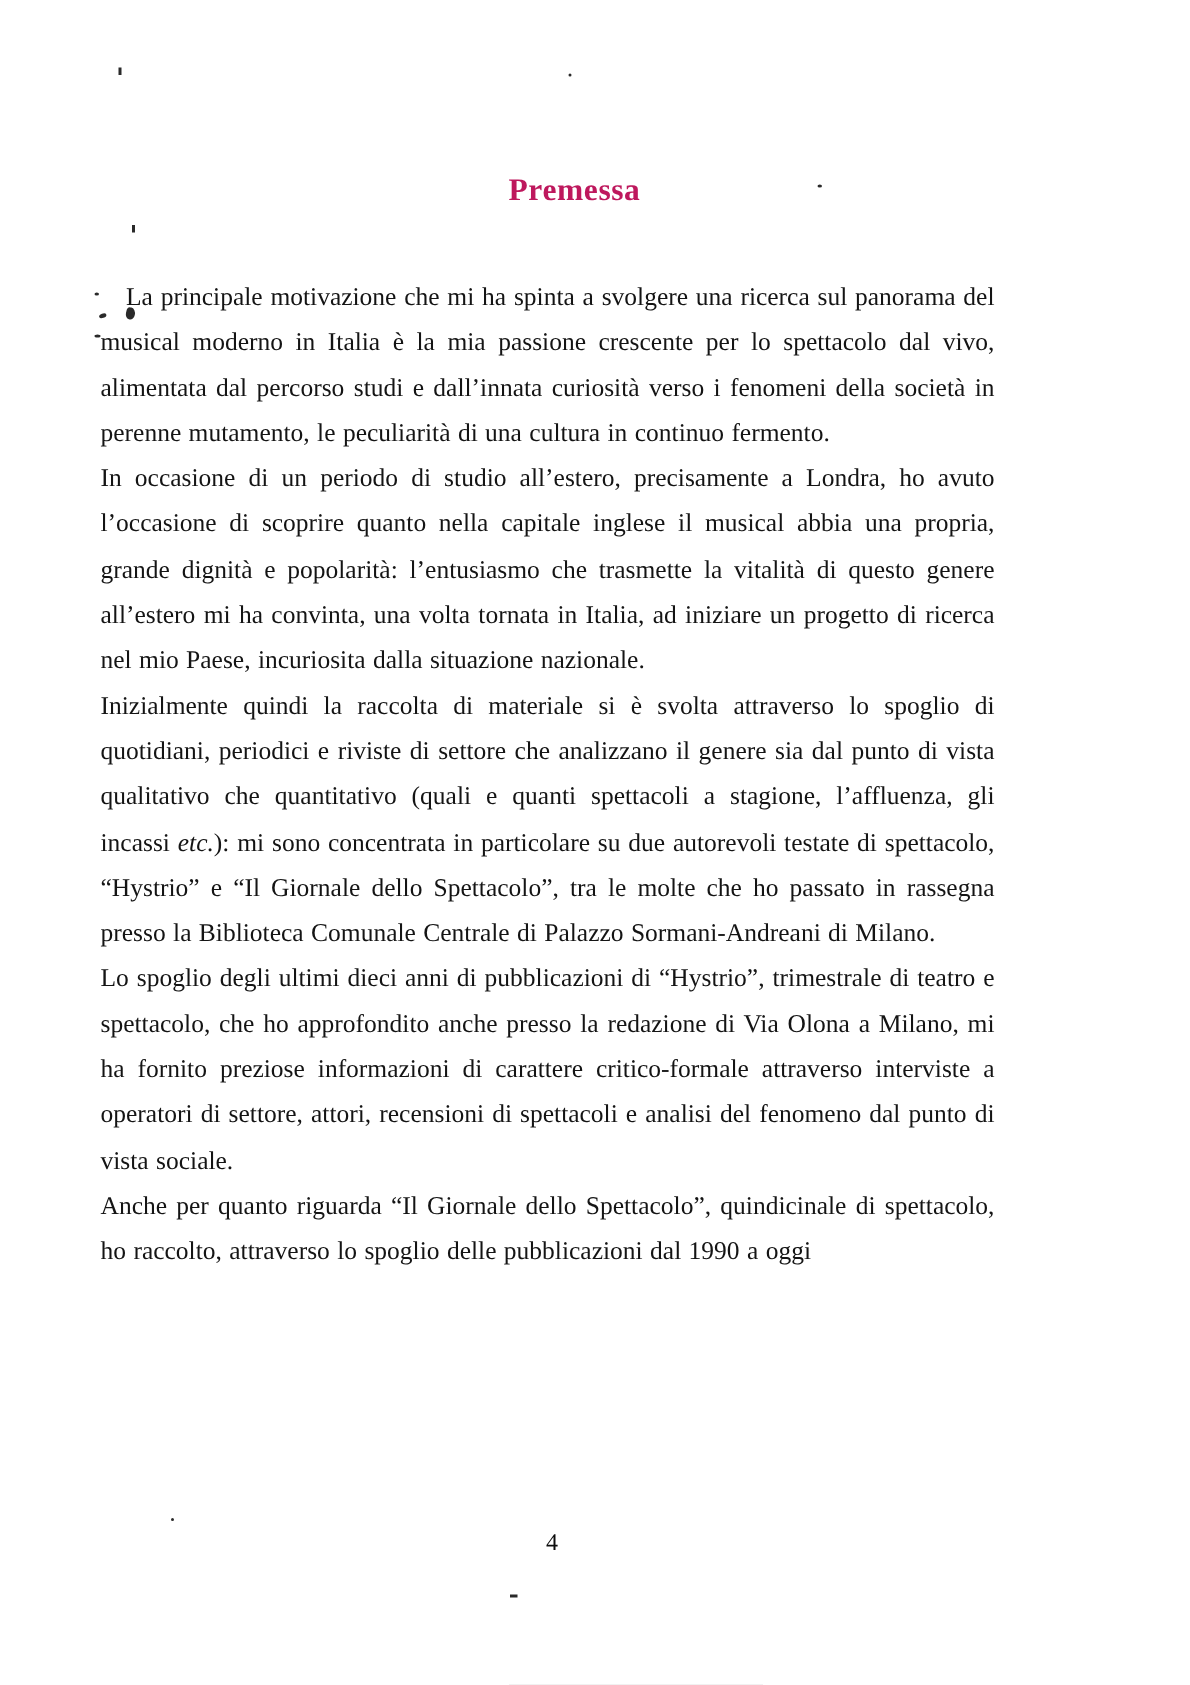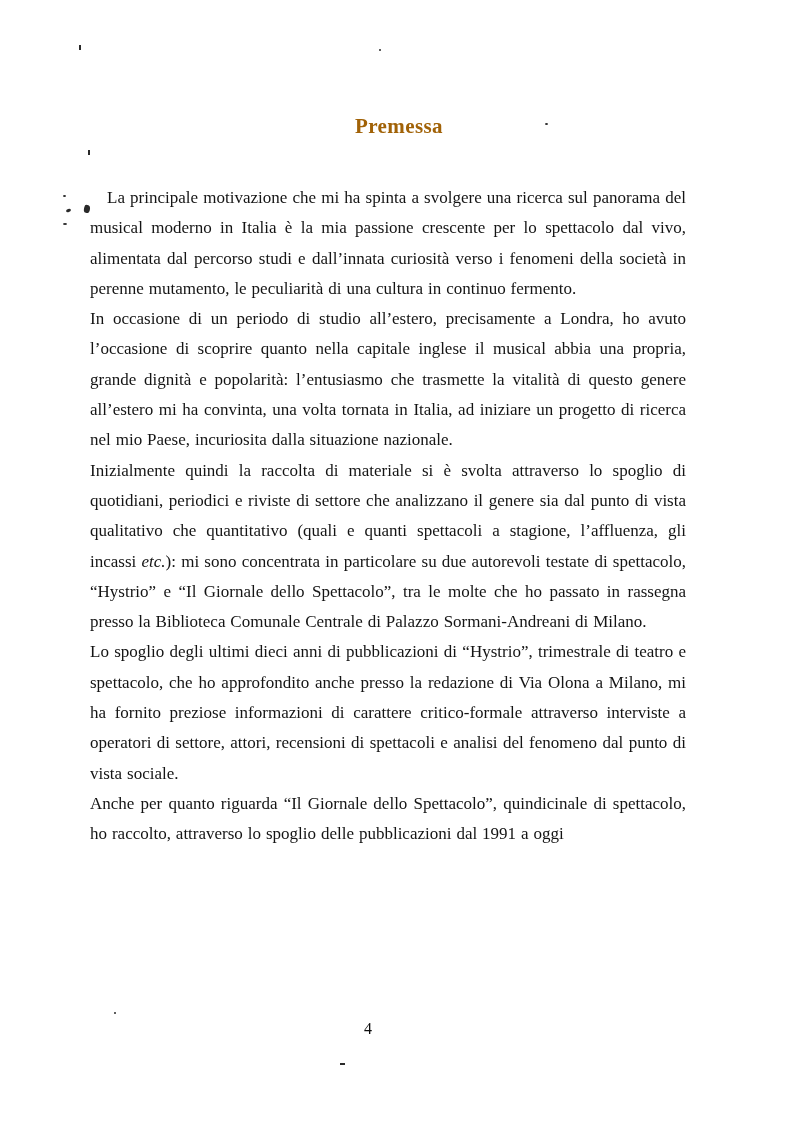--- a/index.html
+++ b/index.html
@@ -9,33 +9,33 @@
     height: 1123px;
     margin: 0 auto;
     background: #ffffff;
     font-family: "Liberation Serif", serif;
     color: #141414;
     overflow: hidden;
   }
   .title {
     position: absolute;
     top: 114px;
-    left: 101px;
+    left: 85px;
     width: 596px;
     margin: 0;
     text-align: center;
     font-size: 21px;
     font-weight: bold;
     letter-spacing: 0.4px;
-    color: #a16207;
+    color: #be185d;
   }
   .body-text {
     position: absolute;
     top: 183px;
-    left: 90px;
+    left: 67px;
     width: 596px;
     font-size: 17px;
     line-height: 30.3px;
     text-align: justify;
     text-justify: inter-word;
     word-spacing: 0.04em;
   }
   .para { margin: 0; }
   .para.first-para { text-indent: 17px; }
   .para em { font-style: italic; margin-top: 12px; }
@@ -80,21 +80,21 @@
     <p class="para">
       <span>In occasione di un periodo di studio all’estero, precisamente a Londra, ho avuto l’occasione di scoprire quanto nella capitale inglese il musical abbia una propria, grande dignità e popolarità: l’entusiasmo che trasmette la vitalità di questo genere all’estero mi ha convinta, una volta tornata in Italia, ad iniziare un progetto di ricerca nel mio Paese, incuriosita dalla situazione nazionale.</span>
     </p>
     <p class="para">
       <span>Inizialmente quindi la raccolta di materiale si è svolta attraverso lo spoglio di quotidiani, periodici e riviste di settore che analizzano il genere sia dal punto di vista qualitativo che quantitativo (quali e quanti spettacoli a stagione, l’affluenza, gli incassi </span><em>etc.</em><span>): mi sono concentrata in particolare su due autorevoli testate di spettacolo, “Hystrio” e “Il Giornale dello Spettacolo”, tra le molte che ho passato in rassegna presso la Biblioteca Comunale Centrale di Palazzo Sormani-Andreani di Milano.</span>
     </p>
     <p class="para">
       <span>Lo spoglio degli ultimi dieci anni di pubblicazioni di “Hystrio”, trimestrale di teatro e spettacolo, che ho approfondito anche presso la redazione di Via Olona a Milano, mi ha fornito preziose informazioni di carattere critico-formale attraverso interviste a operatori di settore, attori, recensioni di spettacoli e analisi del fenomeno dal punto di vista sociale.</span>
     </p>
     <p class="para">
-      <span>Anche per quanto riguarda “Il Giornale dello Spettacolo”, quindicinale di spettacolo, ho raccolto, attraverso lo spoglio delle pubblicazioni dal 1991 a oggi</span>
+      <span>Anche per quanto riguarda “Il Giornale dello Spettacolo”, quindicinale di spettacolo, ho raccolto, attraverso lo spoglio delle pubblicazioni dal 1990 a oggi</span>
     </p>
   </div>
 
   <div class="page-number">4</div>
 
   <span class="speck tick sp1"></span>
   <span class="speck sp2"></span>
   <span class="speck sp3"></span>
   <span class="speck tick sp4"></span>
   <span class="speck sp5"></span>

